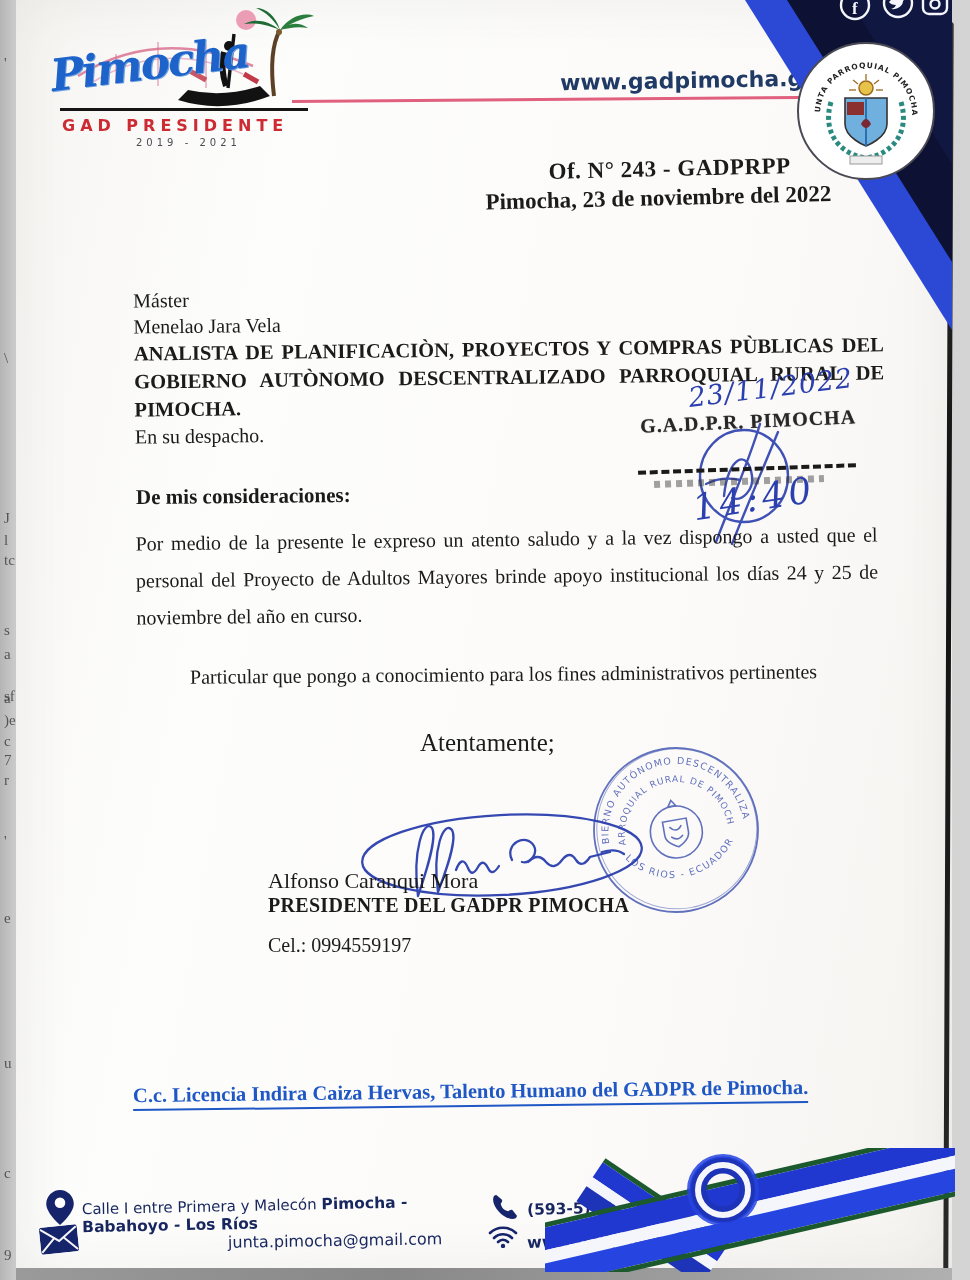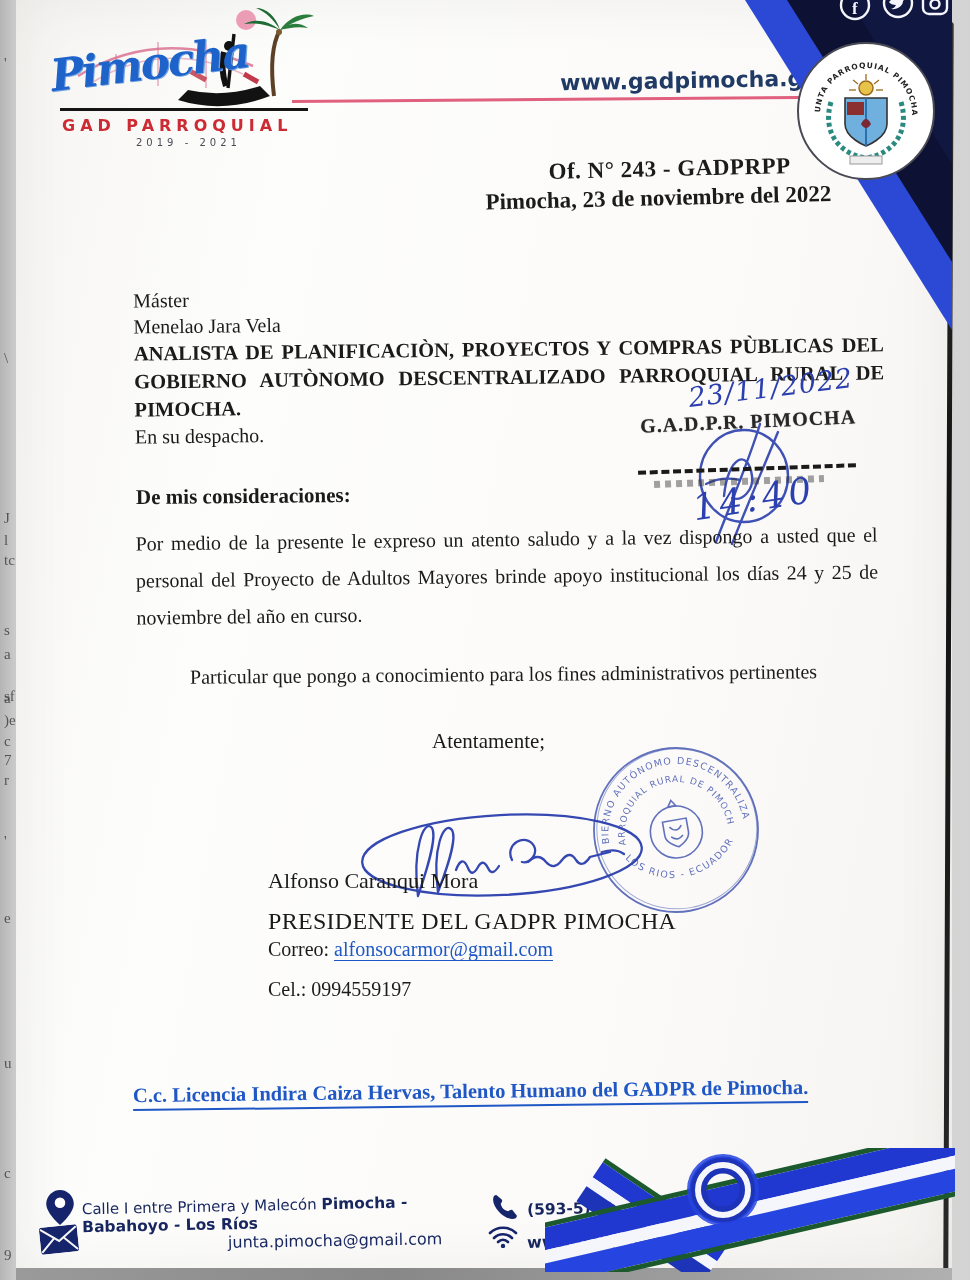--- a/index.html
+++ b/index.html
@@ -66,25 +66,25 @@
   .rcv-dash{position:absolute;left:2px;top:95px;width:218px;border-top:4px dashed #1a1a1a;transform:rotate(-2deg);}
   .rcv-faint{position:absolute;left:18px;top:106px;width:170px;height:7px;filter:blur(.7px);opacity:.45;
     background:repeating-linear-gradient(90deg,#333 0 6px,transparent 6px 11px);transform:rotate(-2deg);}
   .rcv-time{position:absolute;left:56px;top:106px;font-family:"DejaVu Serif",serif;font-style:italic;
     font-size:36px;color:#2b3fae;transform:rotate(-9deg);letter-spacing:4px;}
   
   .salutation{left:136px;top:484px;font-weight:bold;font-size:21px;transform:rotate(-.6deg);}
   .paragraph{left:136px;top:521px;width:742px;font-size:20px;line-height:37px;
     text-align:justify;transform:rotate(-.7deg);}
   .notice{left:190px;top:663px;font-size:20px;transform:rotate(-.5deg);}
-  .valediction{left:432px;top:729px;font-size:21px;}
+  .valediction{left:420px;top:729px;font-size:25px;}
   
   .signer{left:268px;top:868px;width:452px;text-align:left;}
   .signer .name{font-size:22px;}
-  .signer .role{font-weight:normal;font-size:24px;margin-top:14px;letter-spacing:.3px;}
+  .signer .role{font-weight:bold;font-size:20px;margin-top:0;letter-spacing:.3px;}
   .signer .mail{font-size:20px;margin-top:3px;}
   .signer .mail .link{color:#1f57c5;border-bottom:1.5px solid #1f57c5;}
   .signer .cel{font-size:20px;margin-top:17px;}
   
   .cc-line{left:133px;top:1080px;font-weight:bold;font-size:20.5px;color:#1f57c5;
     border-bottom:2px solid #1f57c5;padding-bottom:2px;transform:rotate(-.7deg);width:fit-content;}
   
   .footer-text{font-family:"DejaVu Sans",sans-serif;color:#17265f;}
   .addr{left:82px;top:1196px;width:410px;font-size:15px;transform:rotate(-1.2deg);}
   .addr b{font-size:15.5px;}
@@ -147,21 +147,21 @@
         <path d="M140,96 Q185,110 232,92 L222,82 Q185,94 150,86 Z" fill="#121212"></path>
         <line x1="190" y1="84" x2="196" y2="30" stroke="#121212" stroke-width="3.4"></line>
         <circle cx="191" cy="42" r="5" fill="#121212"></circle>
         <path d="M186,48 q-4,16 2,34" fill="none" stroke="#121212" stroke-width="6"></path>
         <path d="M206,70 l14,8" stroke="#c23a4a" stroke-width="5"></path>
         <path d="M150,66 l18,10" stroke="#c23a4a" stroke-width="5" opacity=".85"></path>
       </g>
     </svg>
     <div class="logo-script">Pimocha</div>
     <div class="logo-underline"></div>
-    <div class="logo-org">GAD PARROQUIAL</div>
+    <div class="logo-org">GAD PRESIDENTE</div>
     <div class="logo-period">2019 - 2021</div>
   </div>
 
   <div class="pink-line"></div>
   <div class="abs site-top">www.gadpimocha.gob.ec</div>
 
   <svg class="abs" style="left:745px;top:0" width="207" height="332" viewBox="0 0 207 332">
     <polygon points="0,0 207,0 207,330" fill="#2c49d6"></polygon>
     <polygon points="42,0 207,0 207,262" fill="#0d1133"></polygon>
     <polygon points="104,0 207,0 207,164" fill="#101740"></polygon>
@@ -277,21 +277,20 @@
       <path d="M104,70 q6,-16 12,-2 q4,10 10,-1 q5,-9 10,1 q4,9 11,-2"></path>
       <path d="M160,60 c-8,-16 14,-28 22,-14 c4,8 -4,18 -12,16"></path>
       <path d="M176,62 q10,-10 18,0 q8,9 16,-2 q8,-10 14,0 q6,9 14,-3 L258,52"></path>
       <path d="M250,52 q14,-4 22,2"></path>
     </g>
   </svg>
 
   <div class="abs signer">
     <div class="name">Alfonso Caranqui Mora</div>
     <div class="role">PRESIDENTE DEL GADPR PIMOCHA</div>
-    <div class="mail"><span>Correo: </span><span class="link">alfonsocarmor@gmail.com</span></div>
     <div class="cel"><span>Cel.: </span><span>0994559197</span></div>
   </div>
 
   <div class="abs cc-line">C.c. Licencia Indira Caiza Hervas, Talento Humano del GADPR de Pimocha.</div>
 
   <svg class="abs" style="left:46px;top:1190px" width="28" height="36" viewBox="0 0 26 34">
     <path d="M13,0 C6,0 0,6 0,13 C0,22 13,33 13,33 C13,33 26,22 26,13 C26,6 20,0 13,0 Z" fill="#16246b"></path>
     <circle cx="13" cy="12" r="5" fill="#ffffff"></circle>
   </svg>
   <div class="abs footer-text addr">

